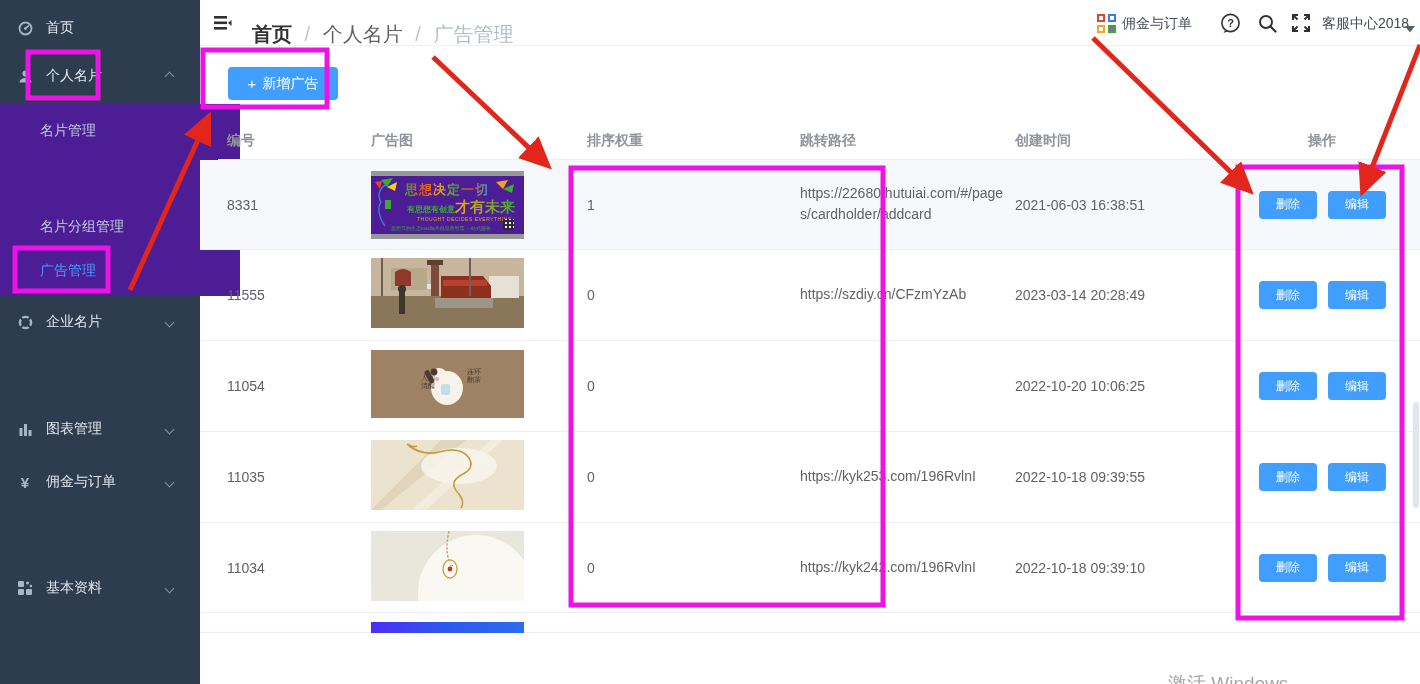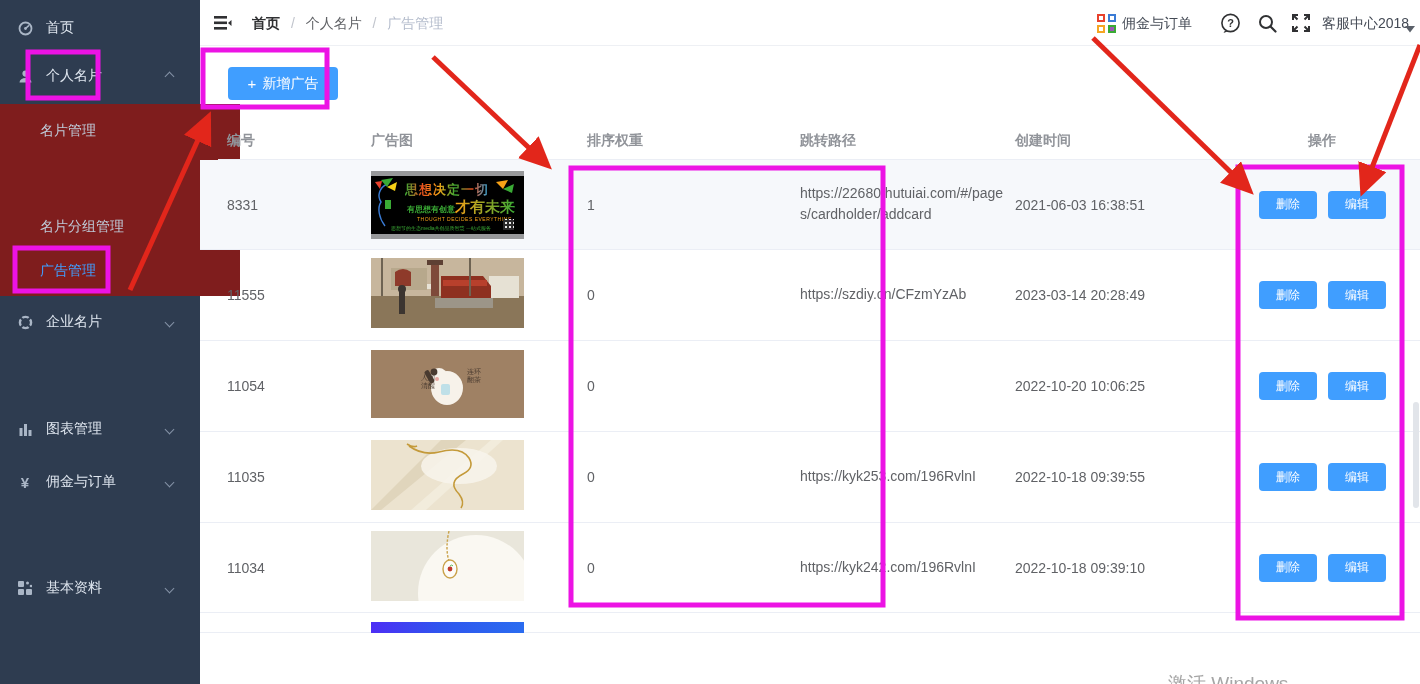--- a/index.html
+++ b/index.html
@@ -5,31 +5,31 @@
   * { margin:0; padding:0; box-sizing:border-box; }
   body { font-family:"Liberation Sans","DejaVu Sans",sans-serif; }
   .page { position:relative; width:1420px; height:684px; overflow:hidden; background:#fff; }
   .abs { position:absolute; }
 
   
   .sidebar { position:absolute; left:0; top:0; width:200px; height:684px; background:#2e3c50; }
   .nav-item { position:absolute; left:0; width:200px; height:40px; display:flex; align-items:center; cursor:pointer; }
   .nav-item .lbl { position:absolute; left:46px; font-size:14px; color:#dfe6ef; }
   .nav-item .ico { position:absolute; left:17px; width:16px; height:16px; display:flex; align-items:center; justify-content:center; }
-  .submenu { position:absolute; left:0; top:104px; width:240px; height:192px; background:#7f1d1d; }
+  .submenu { position:absolute; left:0; top:104px; width:240px; height:192px; background:#4c1d95; }
   .sub-item { position:absolute; left:0; width:200px; height:48px; line-height:48px; padding-left:40px; font-size:14px; color:#bfcbd9; cursor:pointer; }
   .sub-item.active { color:#409eff; }
   .chev { display:inline-block; width:7px; height:7px; border-right:1.4px solid #8593a6; border-bottom:1.4px solid #8593a6; }
   .chev.down { transform:rotate(45deg); }
   .chev.up { transform:rotate(-135deg); }
   .chev-pos { position:absolute; left:166px; }
 
   
   .header { position:absolute; left:200px; top:0; width:1220px; height:46px; background:#fff; border-bottom:1px solid #eef0f4; }
-  .crumb { position:absolute; top:15px; font-size:14px; }
+  .crumb { position:absolute; top:21px; font-size:20px; }
   .crumb .c1 { color:#303133; font-weight:700; }
   .crumb .c2 { color:#606266; }
   .crumb .sep { color:#c0c4cc; margin:0 7px; }
   .crumb .cur { color:#b4bccc; }
   .hicon { position:absolute; top:12px; width:22px; height:22px; display:flex; align-items:center; justify-content:center; cursor:pointer; }
   .htext { position:absolute; top:15px; font-size:14px; color:#444a55; cursor:pointer; }
 
   
   .add-btn { position:absolute; left:228px; top:67px; width:110px; height:33px; background:#409eff; border:none; border-radius:4px; color:#fff; font-size:14px; cursor:pointer; display:flex; align-items:center; justify-content:center; gap:6px; font-family:inherit; }
   .thead-cell { position:absolute; top:132px; font-size:14px; font-weight:700; color:#909399; }
@@ -37,21 +37,21 @@
   .trow { position:absolute; left:200px; width:1220px; border-bottom:1px solid #ebeef5; }
   .trow.stripe { background:#f6f8fb; }
   .cell { position:absolute; top:50%; transform:translateY(-50%); font-size:14px; color:#606266; }
   .cell.url { width:208px; line-height:1.55; word-break:break-all; }
   .adimg { position:absolute; left:171px; top:50%; transform:translateY(-50%); width:153px; overflow:hidden; }
   .btn-sm { position:absolute; top:50%; transform:translateY(-50%); width:58px; height:28px; background:#409eff; border:none; border-radius:4px; color:#fff; font-size:12px; cursor:pointer; font-family:inherit; }
   .watermark { position:absolute; left:1168px; top:671px; font-size:19px; color:#a6a6a6; }
   .scroll-thumb { position:absolute; left:1413px; top:402px; width:6px; height:106px; background:#e2e5ea; border-radius:3px; }
 
   
-  .banner { height:68px; background:#000000; border-top:5px solid #97989a; border-bottom:5px solid #97989a; position:relative; }
+  .banner { height:68px; background:#4c1d95; border-top:5px solid #97989a; border-bottom:5px solid #97989a; position:relative; }
   .b-l1 { position:absolute; left:34px; top:5px; font-size:13px; font-weight:700; letter-spacing:1px;
           background:linear-gradient(90deg,#3aaa35,#e94f1d,#f6a117,#3aaa35,#e94f1d,#29abe2);
           -webkit-background-clip:text; background-clip:text; color:transparent; }
   .b-l2 { position:absolute; left:36px; top:22px; white-space:nowrap; }
   .b-l2 .sm { font-size:8px; font-weight:700; color:#3aaa35; }
   .b-l2 .bg { font-size:15px; font-weight:700; background:linear-gradient(90deg,#f6a117,#3aaa35); -webkit-background-clip:text; background-clip:text; color:transparent; }
   .b-l3 { position:absolute; left:46px; top:40px; font-size:5px; color:#f6a117; letter-spacing:.5px; }
   .b-l4 { position:absolute; left:20px; top:49px; font-size:5px; color:#3aaa35; }
   .b-qr { position:absolute; right:10px; bottom:4px; width:11px; height:11px;
           background-image:repeating-linear-gradient(0deg,#2b2b2b 0 2px,transparent 2px 4px),

